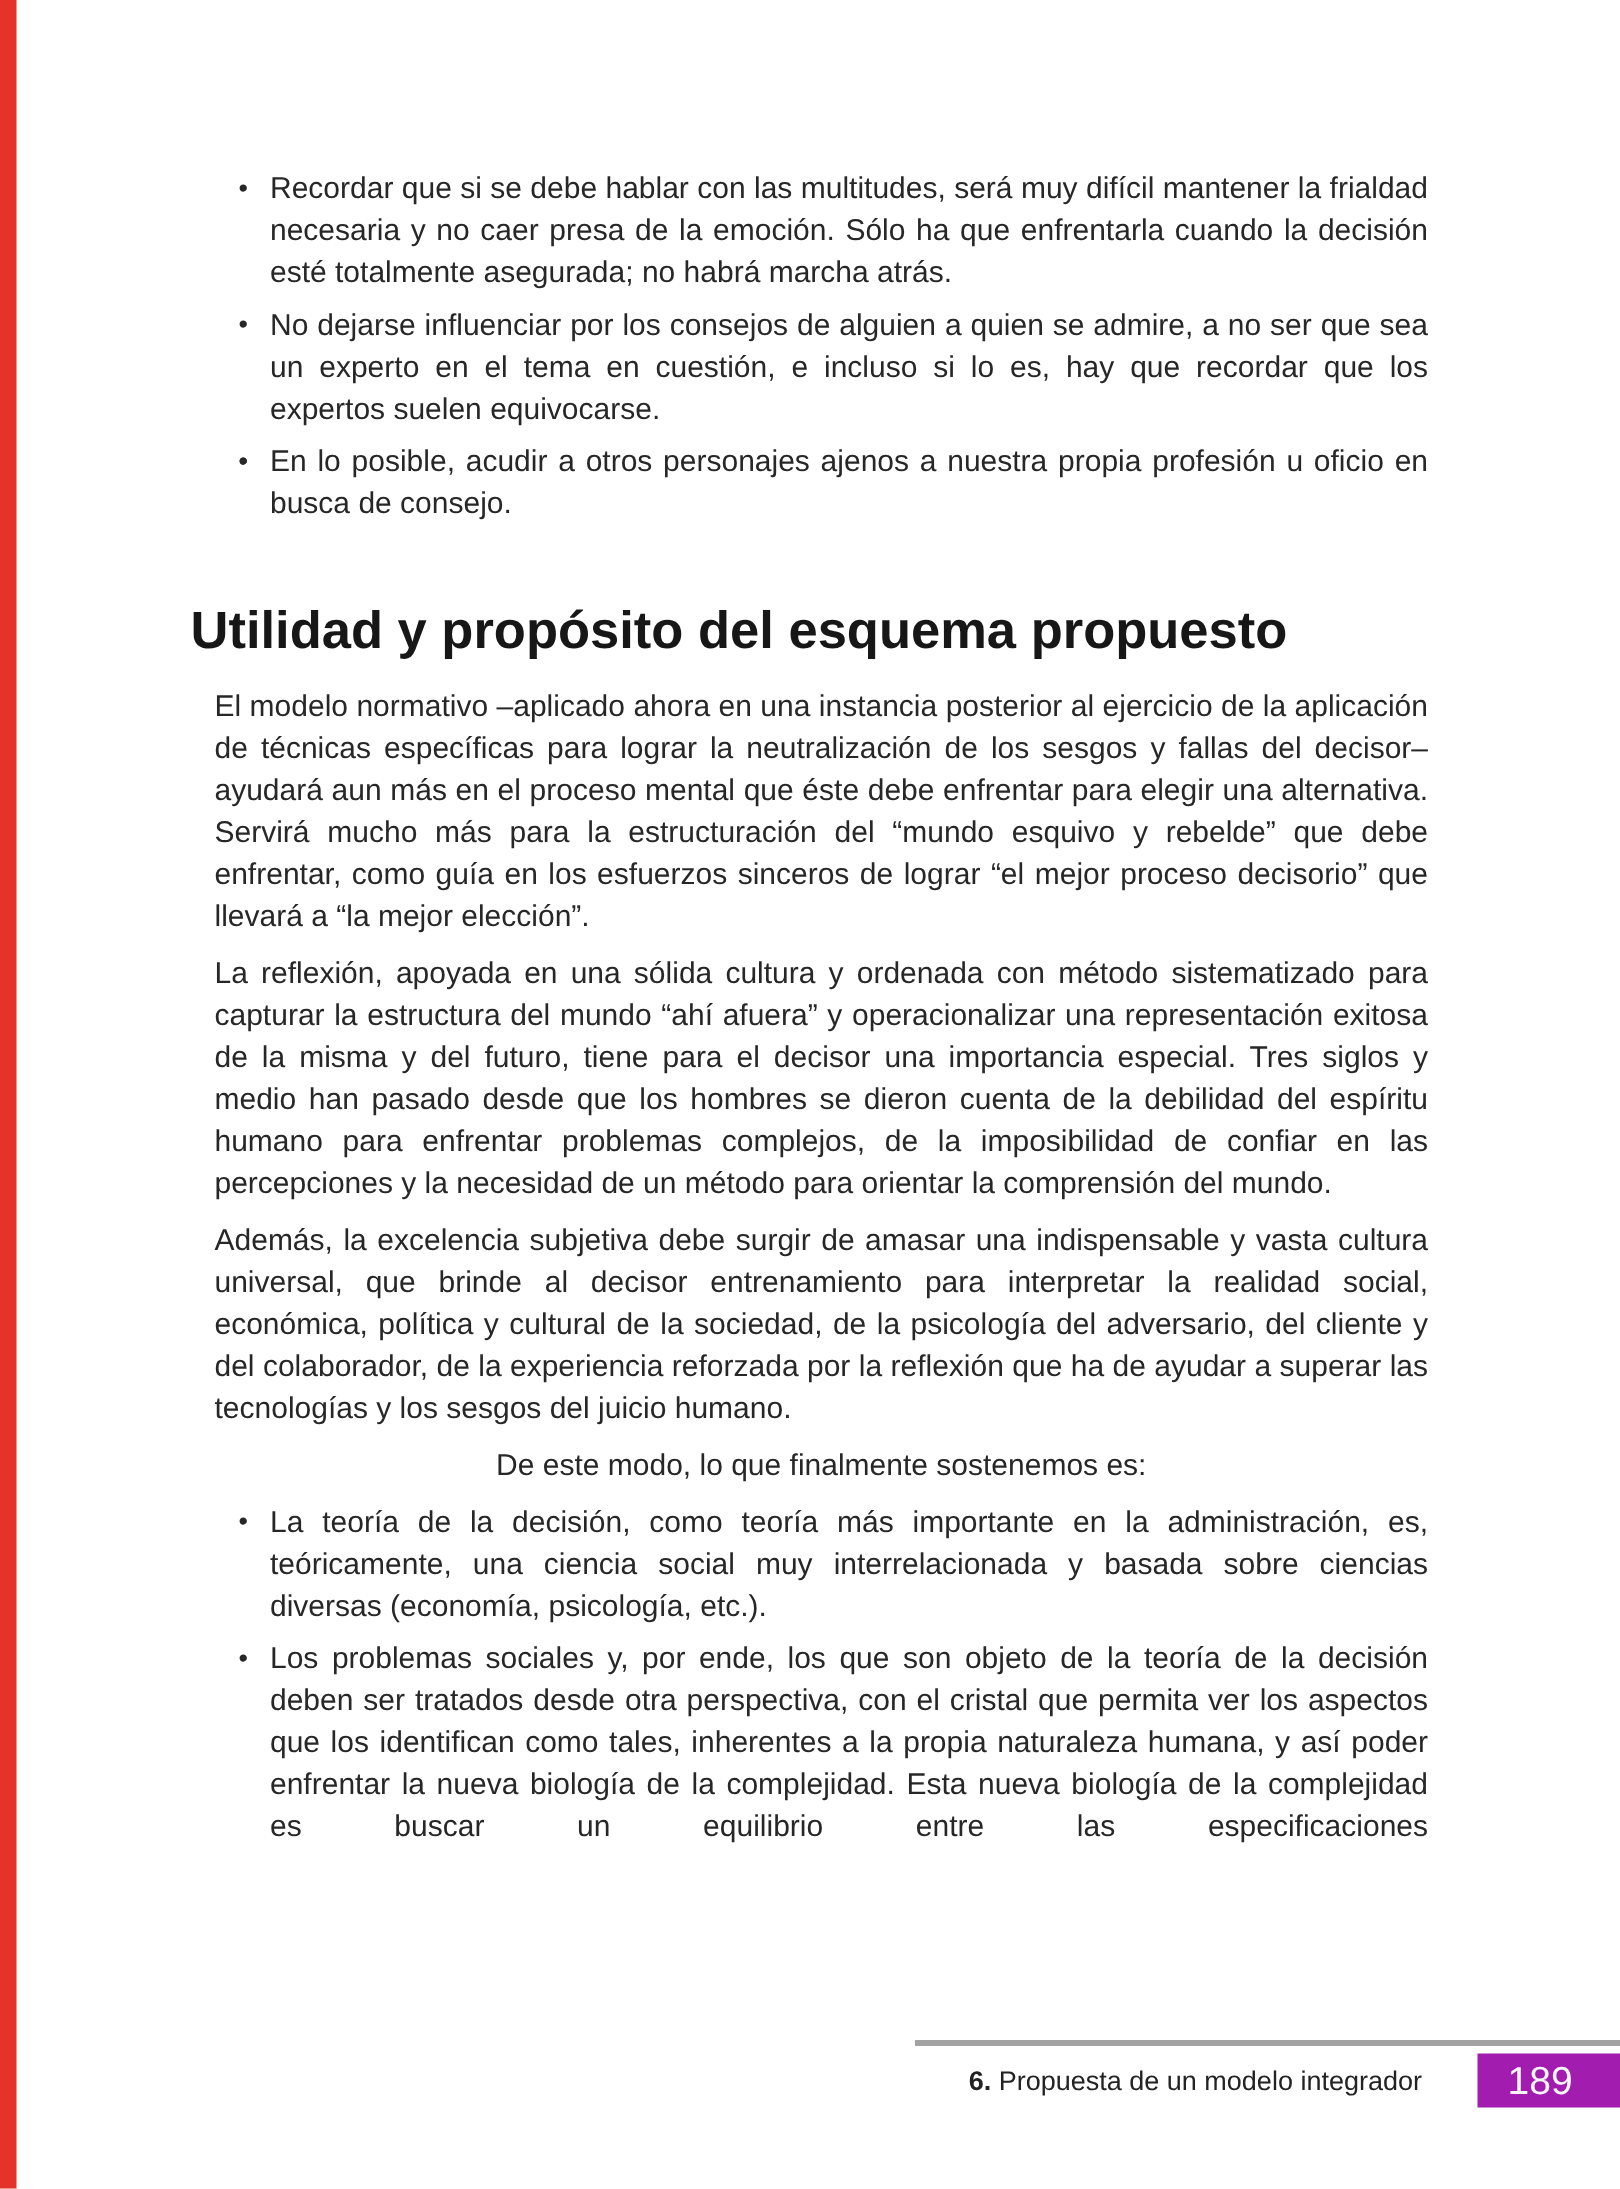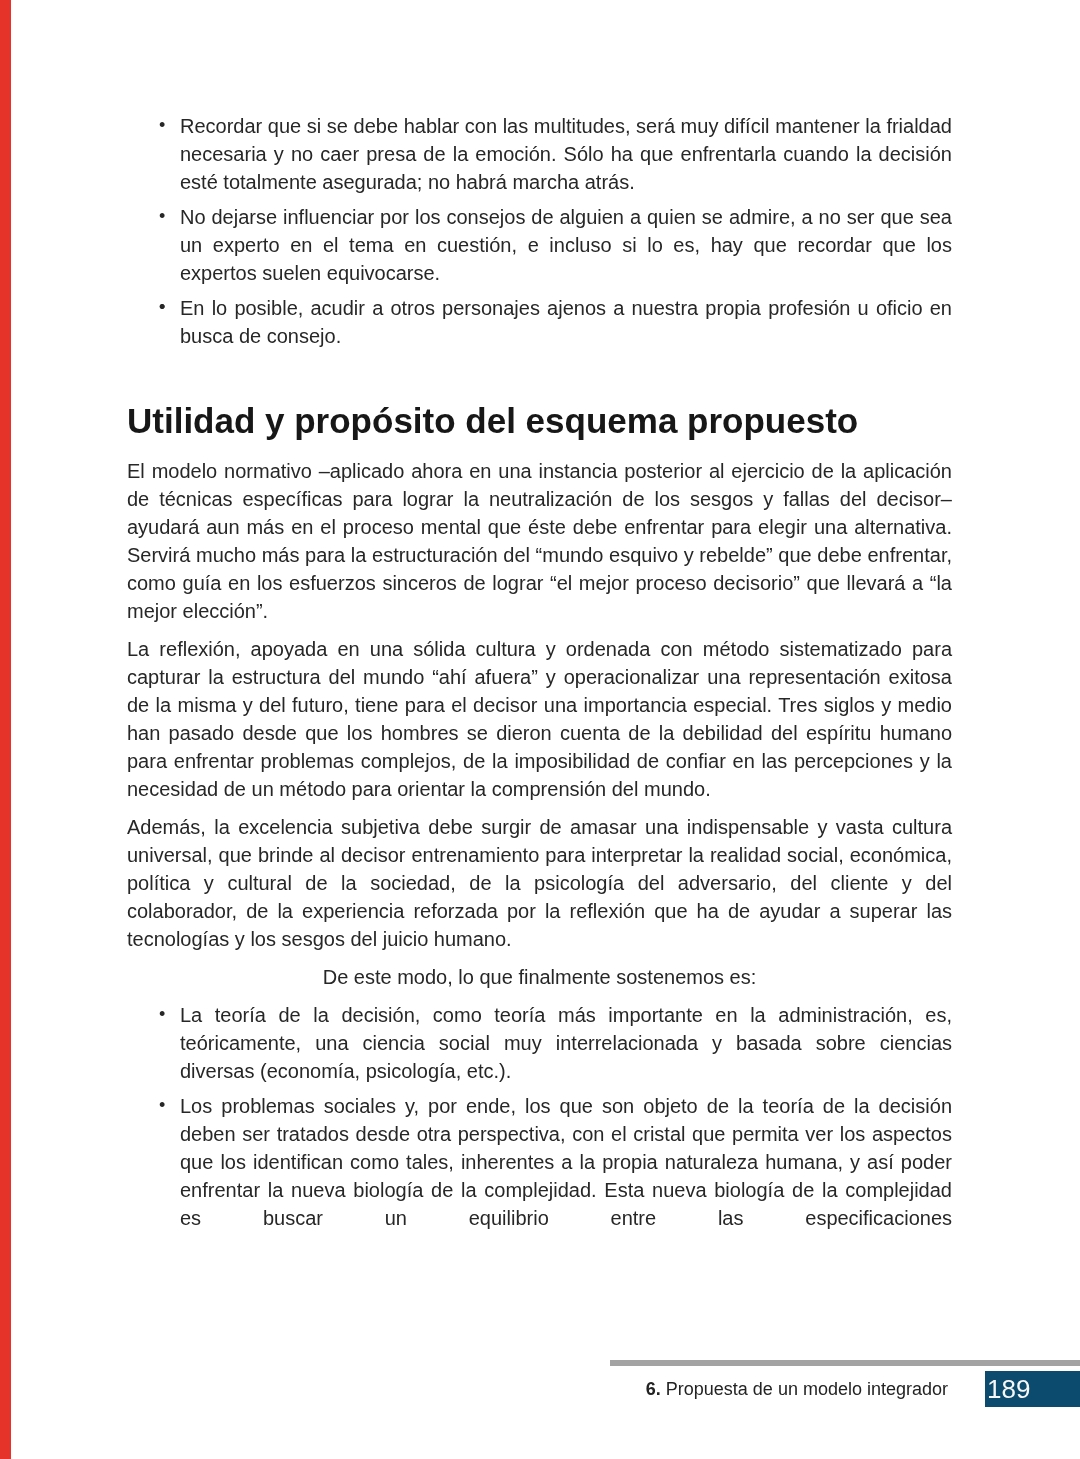--- a/index.html
+++ b/index.html
@@ -37,45 +37,45 @@
   }
   h1.section-heading {
     font-size: 35px; line-height: 38px;
     font-weight: bold;
     color: #171717;
     margin: 52px 0 17px 0;
   }
   p.para {
     font-size: 20px; line-height: 28px;
     text-align: justify;
-    margin: 0 0 10px 0;
+    margin: 0 0 10px 16px;
     hyphens: auto;
   }
   p.lead { text-align: center; }
   li.runover { text-align-last: justify; }
   .footer {
     position: absolute; top: 1360px; left: 610px; right: 0;
-    border-top: 6px solid #a3a3a3;
+    border-top: 4px solid #a3a3a3;
   }
   .footer-row {
     display: flex; justify-content: flex-end; align-items: center;
     padding-top: 5px;
     gap: 37px;
   }
   .running-head {
     font-size: 18px; color: #232323; white-space: nowrap;
   }
   .running-head .num { font-weight: bold; margin-right: 5px; }
   .pagenum-box {
     width: 95px; height: 36px;
-    background: #0c4a6e;
+    background: #a21caf;
     color: #f7f7f7;
     font-size: 26px;
     display: flex; align-items: center;
-    padding-left: 2px;
+    padding-left: 20px;
     box-sizing: border-box;
   }
 </style>
 </head>
 <body>
 
 <div class="edge-strip"></div>
 
 <div class="content">
 

